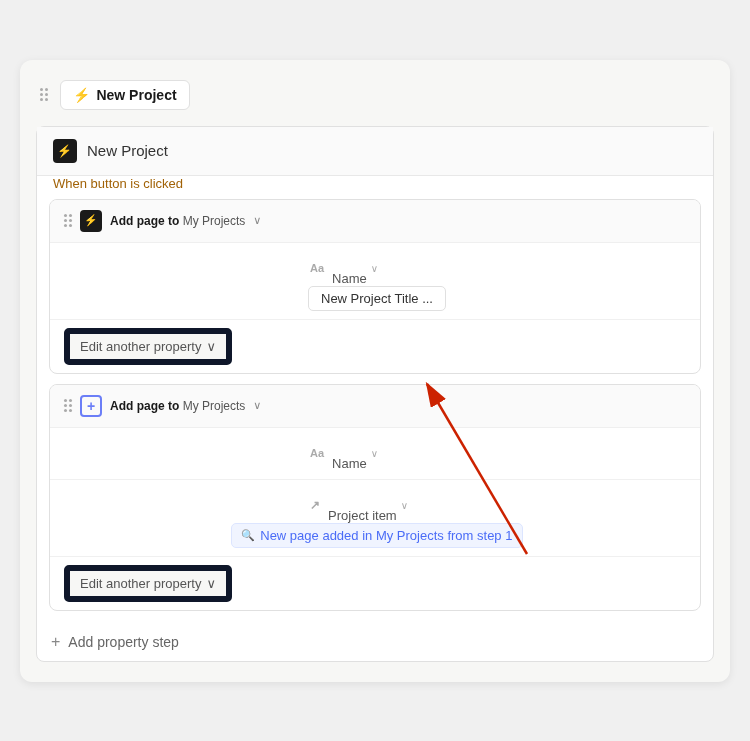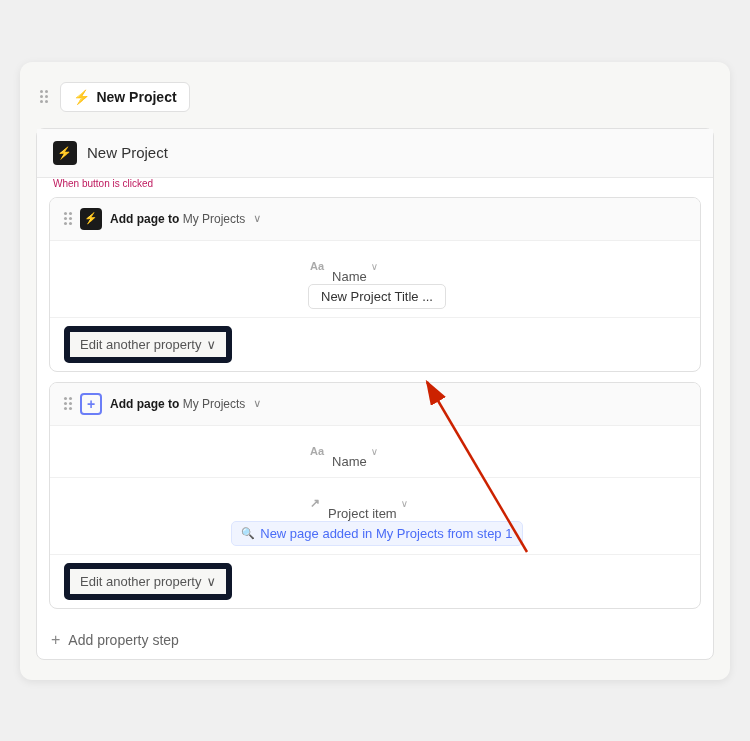--- a/index.html
+++ b/index.html
@@ -91,22 +91,22 @@
     }
     .card-header-title {
       font-size: 15px;
       font-weight: 500;
       color: #333;
     }
 
     
     .trigger-label {
       padding: 0 16px 8px;
-      font-size: 10px;
-      color: #be185d;
+      font-size: 13px;
+      color: #a16207;
     }
 
     
     .steps-container {
       padding: 0 12px 12px;
       display: flex;
       flex-direction: column;
       gap: 10px;
     }
 

